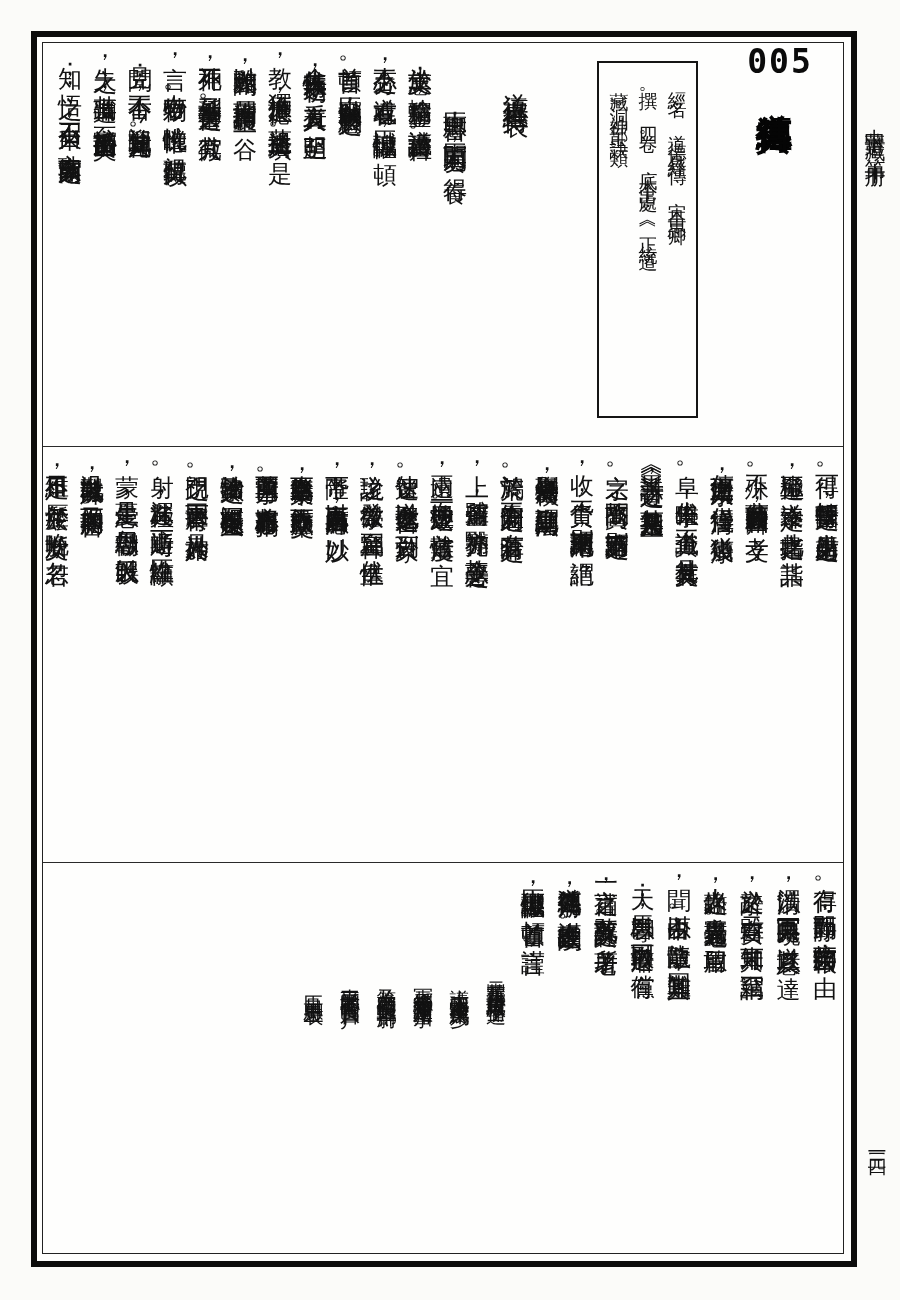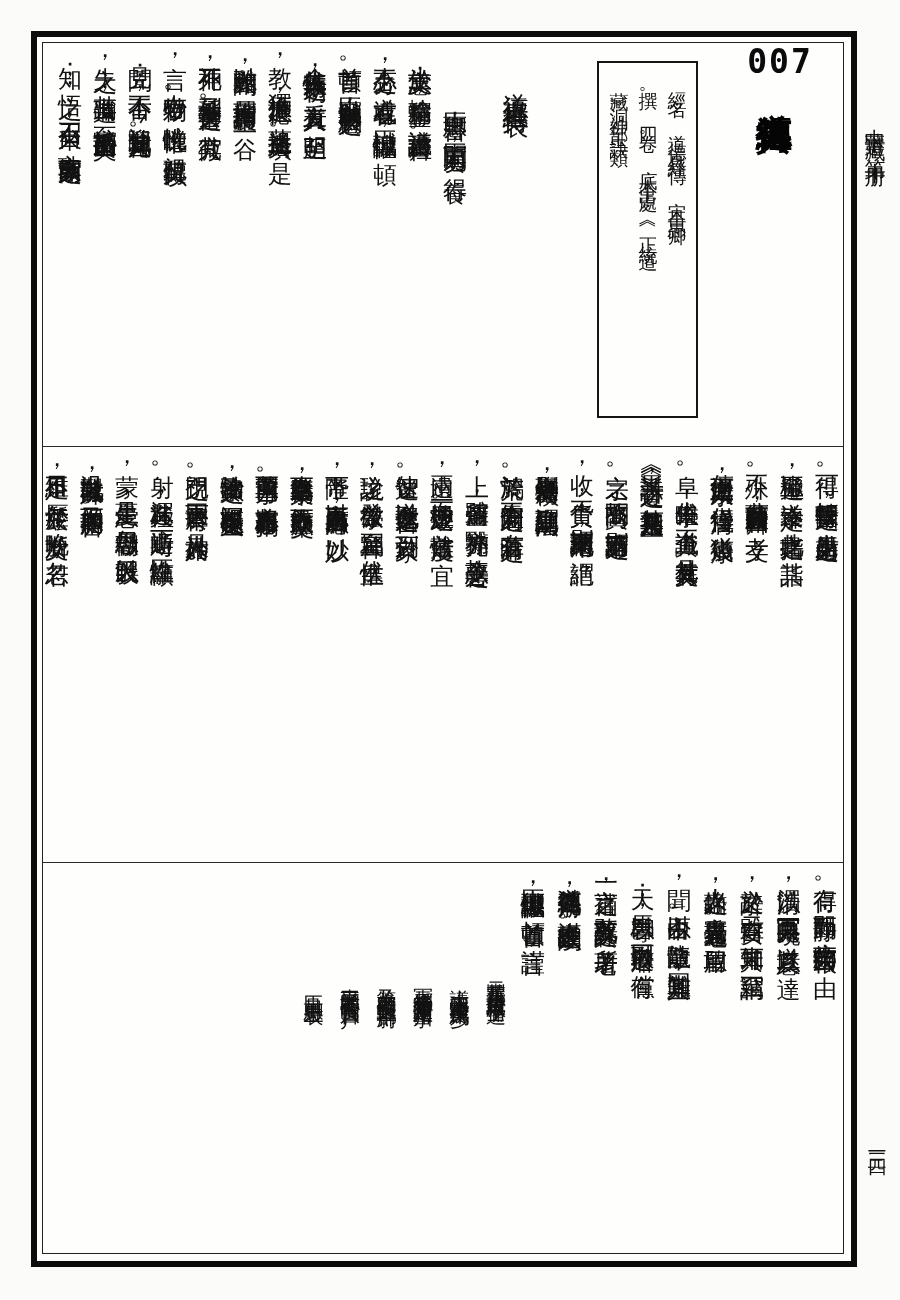--- a/index.html
+++ b/index.html
@@ -105,21 +105,21 @@
   <div class="frame-outer"></div>
   <div class="frame-inner"></div>
   <div class="sep sep1"></div>
   <div class="sep sep2"></div>
 
   <div class="volume-label">
     <span class="part1">中華道藏</span><span class="part2">第十册</span>
   </div>
   <div class="folio">三一四</div>
 
-  <div class="catalog-num">007</div>
+  <div class="catalog-num">005</div>
   <div class="main-title">道德真經傳</div>
 
   <div class="bib-box">
     <div class="col">經名：道德真經傳。宋吕惠卿</div>
     <div class="col">撰。四卷。底本出處：《正統道</div>
     <div class="col">藏》洞神部玉訣類。</div>
   </div>
 
   <div class="band band-top">
     <div class="col c-heading">道德真經傳表</div>

